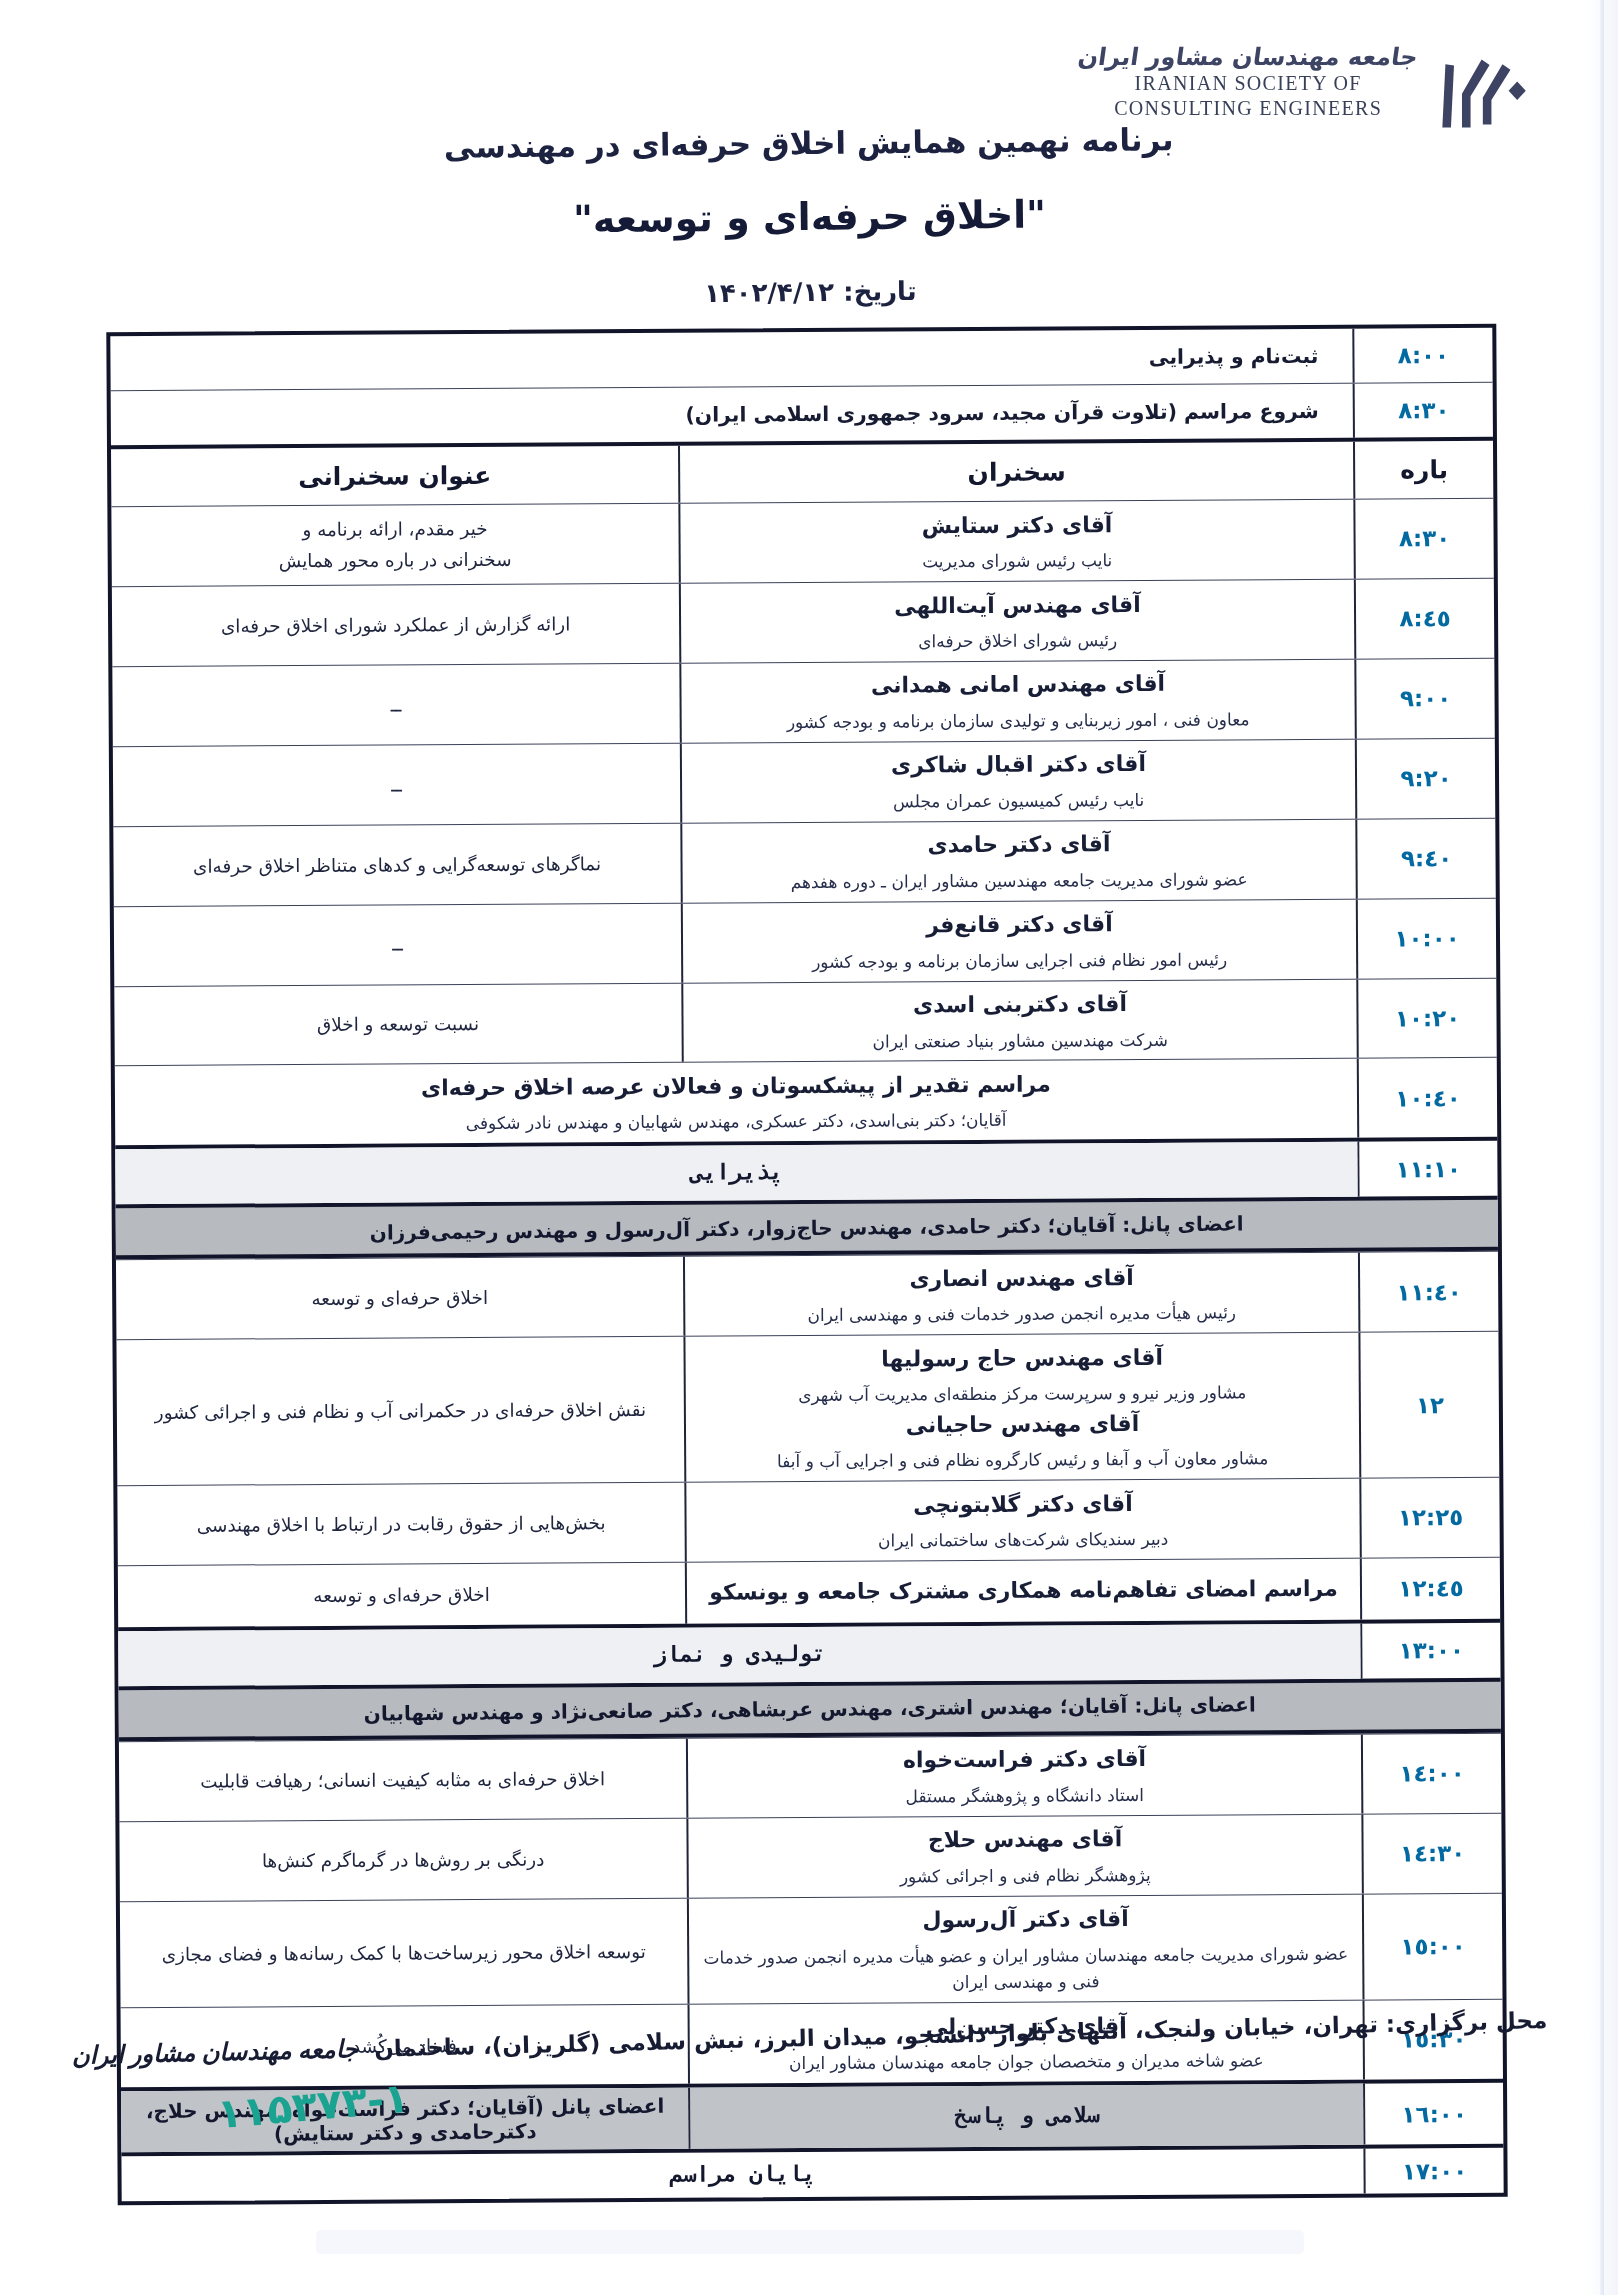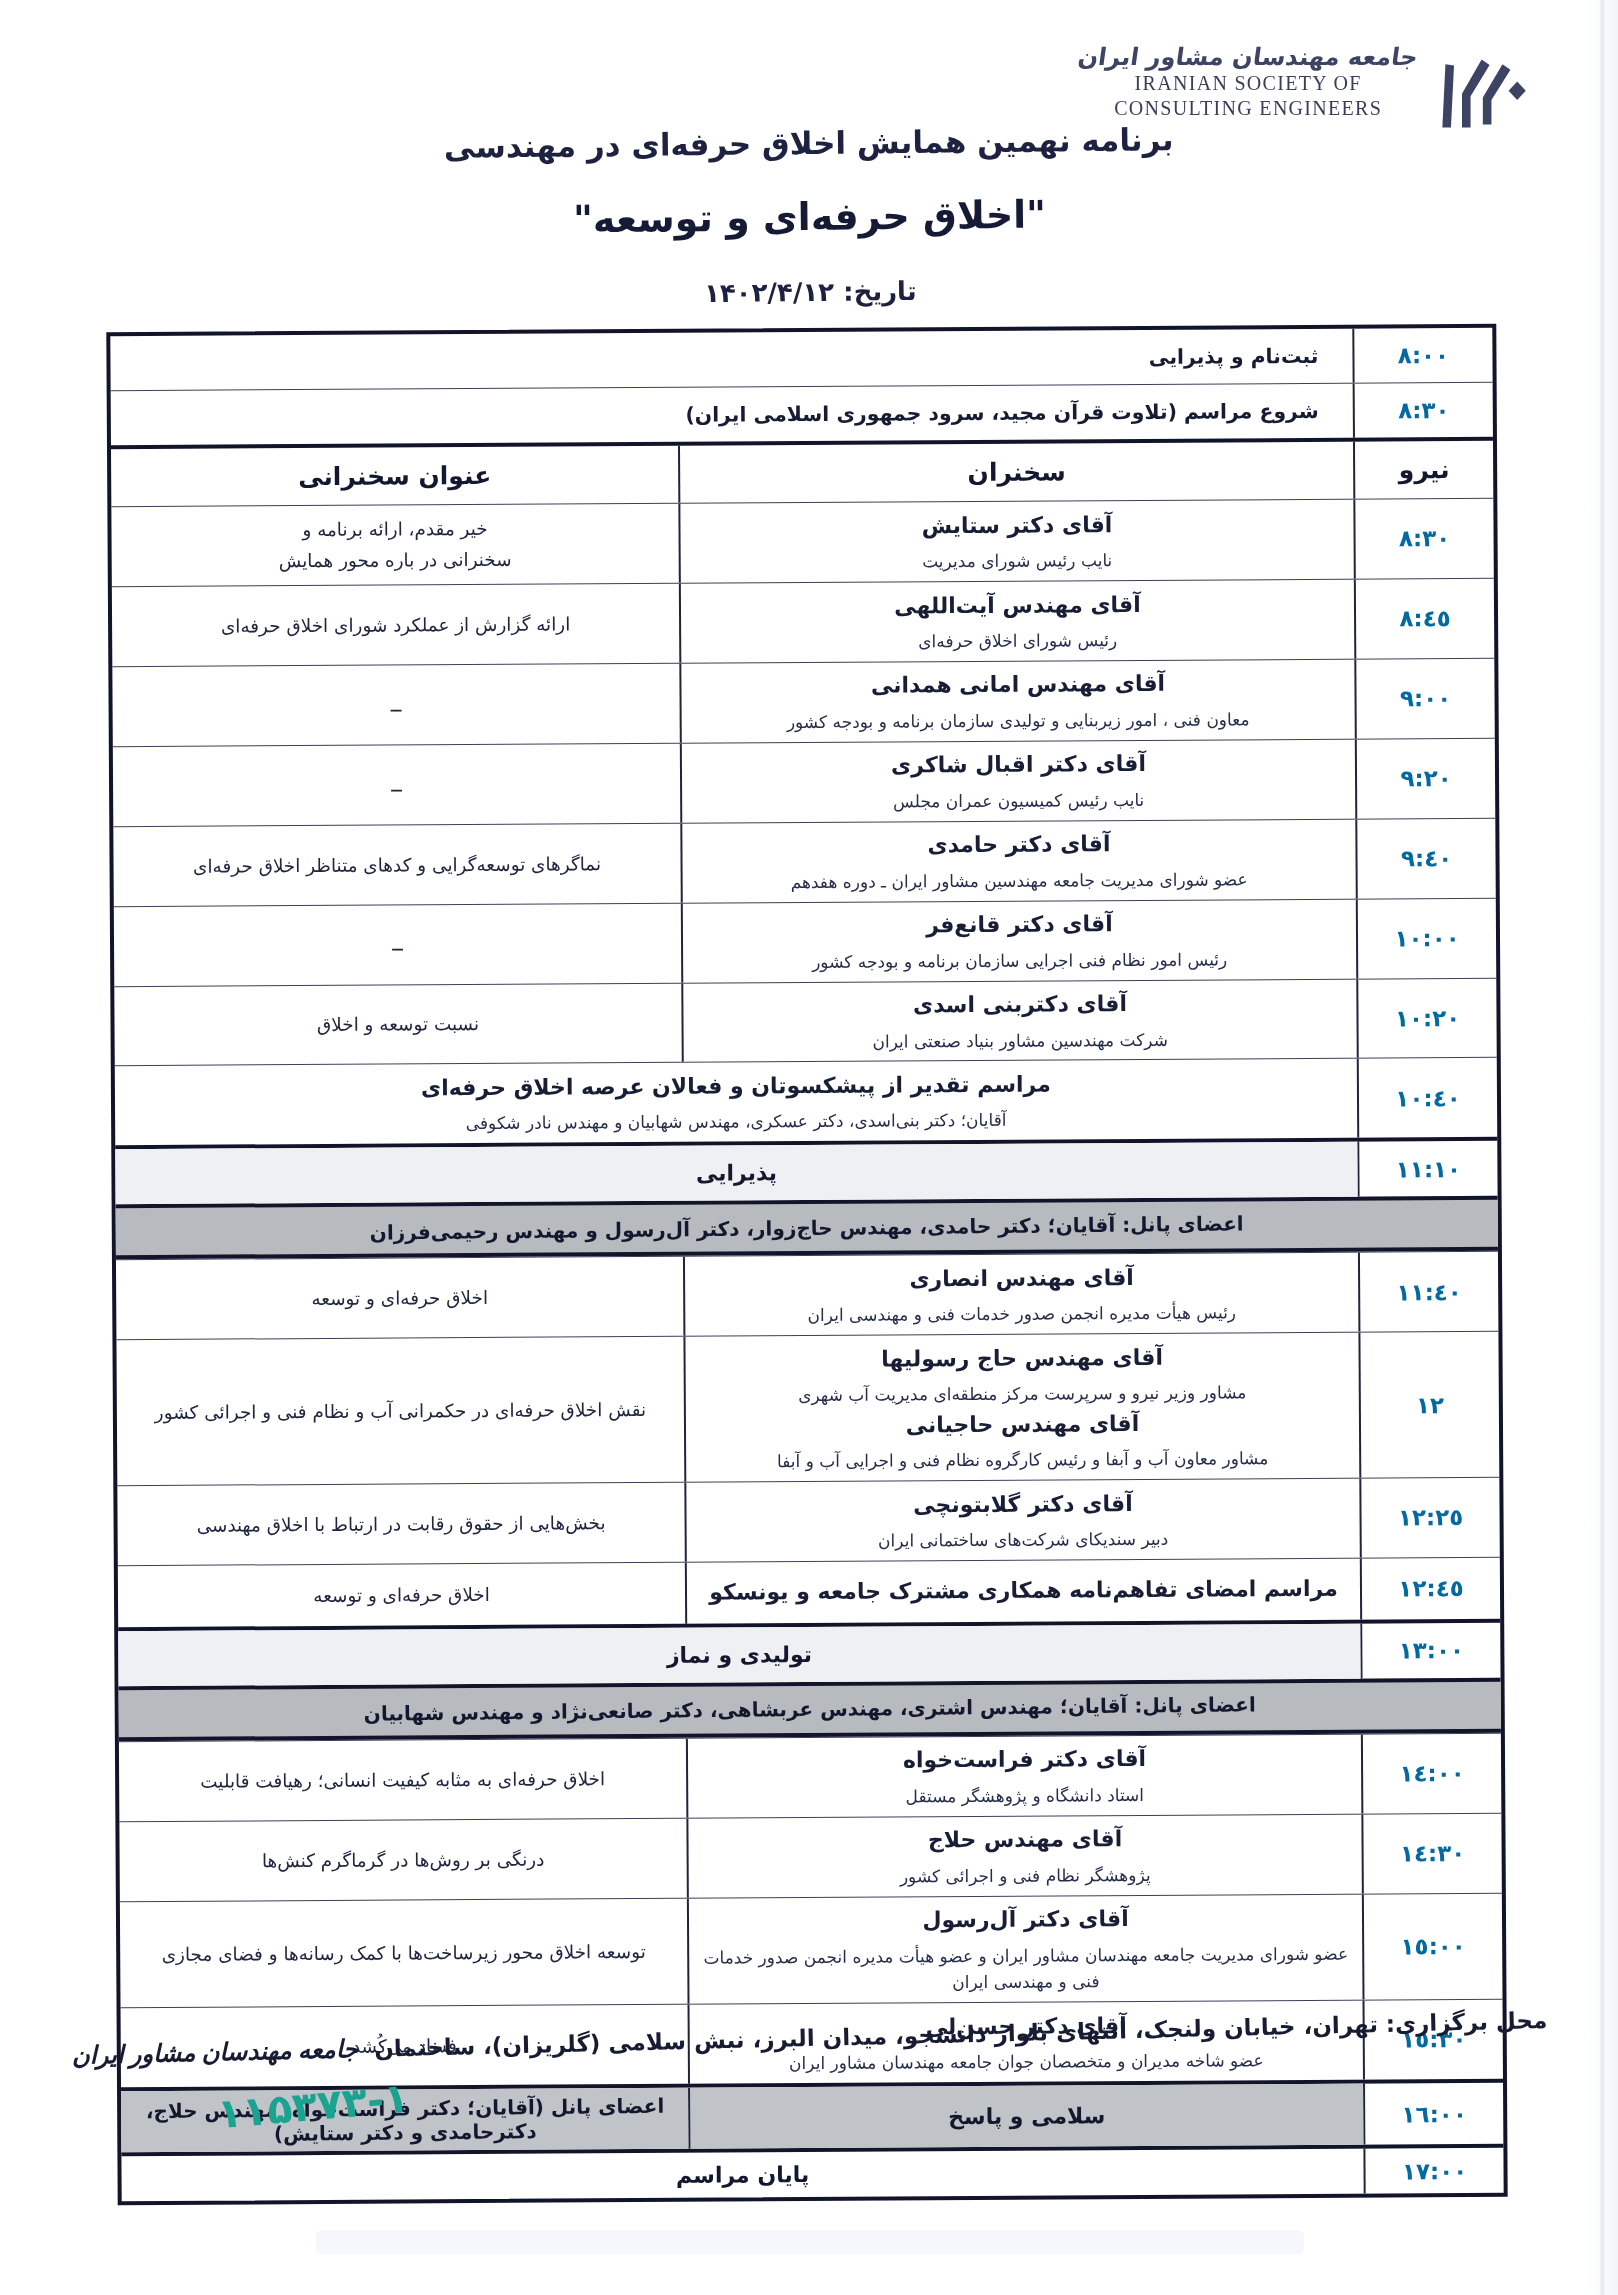--- a/index.html
+++ b/index.html
@@ -41,21 +41,21 @@
   .merged{grid-column:2 / 4;}
   .full{grid-column:1 / 4;}
   .tm{font-weight:bold;font-size:23px;color:#0369a1;}
   .hd{font-weight:bold;font-size:25px;color:#13182f;}
   .nm{font-weight:bold;font-size:22px;color:#191e37;line-height:1.55;}
   .sb{font-size:17px;color:#272e4c;margin-top:5.3px;line-height:1.55;}
   .tp{font-size:18.4px;color:#20263f;line-height:1.7;}
   .pre-text{flex-direction:row;justify-content:flex-start;padding-right:34px;}
   .pre-text span{font-weight:bold;font-size:20.4px;color:#171c33;}
   .band-light{background:#eef0f3;}
-  .band-text{font-weight:bold;font-size:22px;color:#14182e;}
+  .band-text{font-weight:bold;font-size:22px;color:#14182e;font-family:Liberation Mono, monospace;}
   .band-full{background:#b7bbc0;}
   .panel-text{font-weight:bold;font-size:20px;color:#14182e;transform:rotate(-0.25deg);}
   .qa-cell{background:#c0c4c9;}
   .h-pre{min-height:54px;}  .h-head{min-height:57px;}
   .h-norm{min-height:70px;} .h-tall{min-height:117px;}
   .h-mid{min-height:96px;}  .h-band{min-height:55px;}
   .h-panel{min-height:47px;} .h-qa{min-height:58px;}
   .h-sign{min-height:61px;}  .h-end{min-height:45px;}
   
   .venue{position:absolute;top:2023px;left:0;width:1619px;text-align:center;direction:rtl;
@@ -107,21 +107,21 @@
     <div class="c tmc">
         <span class="tm">٨:٣٠</span>
       </div>
     <div class="c merged pre-text">
         <span>شروع مراسم (تلاوت قرآن مجید، سرود جمهوری اسلامی ایران)</span>
       </div>
   </div>
 
   <div class="r h-head sep-top">
     <div class="c tmc">
-        <span class="hd">نیرو</span>
+        <span class="hd">باره</span>
       </div>
     <div class="c spc">
         <span class="hd">سخنران</span>
       </div>
     <div class="c">
         <span class="hd">عنوان سخنرانی</span>
       </div>
   </div>
 
   <div class="r h-norm">

